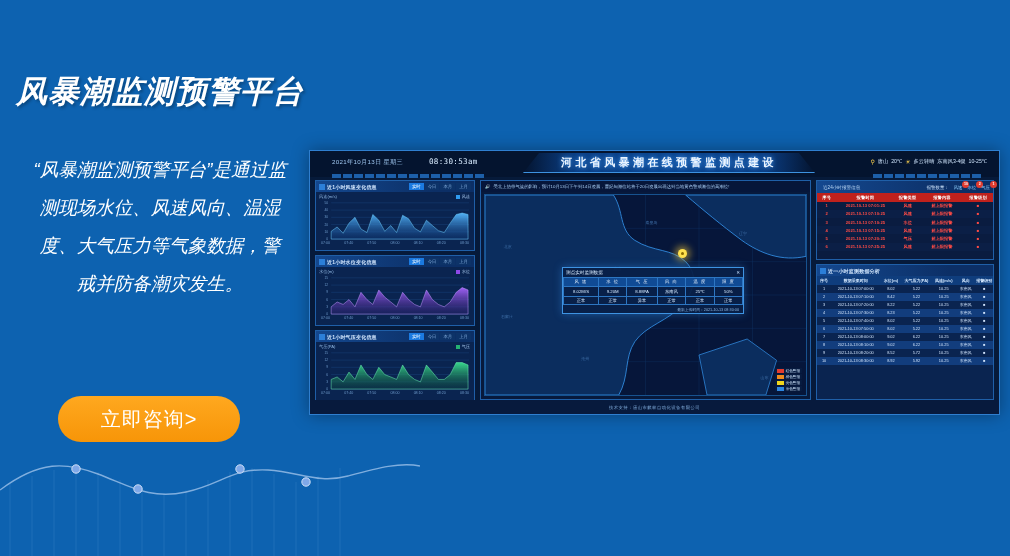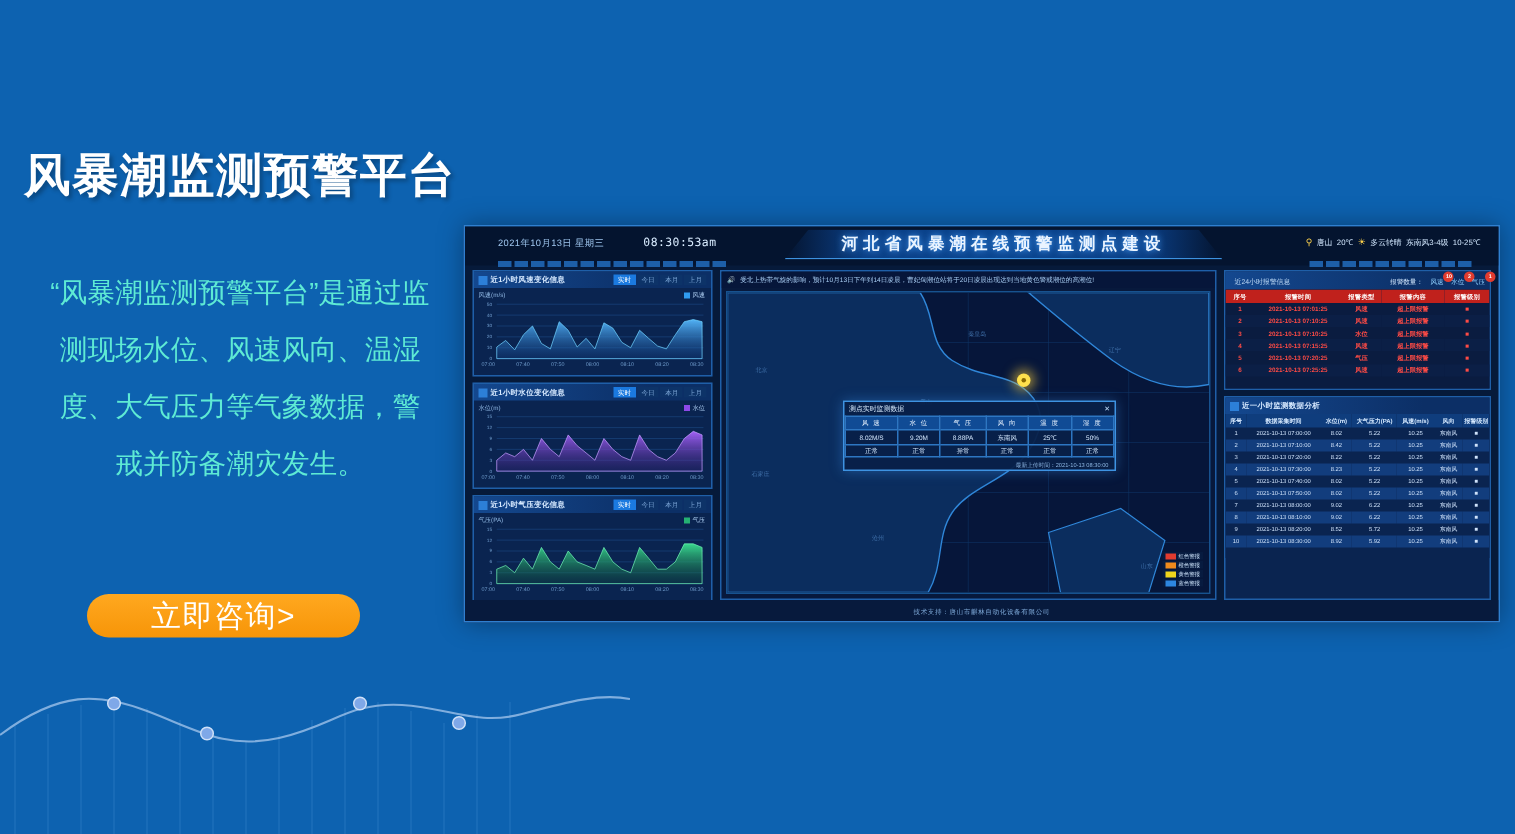--- a/index.html
+++ b/index.html
@@ -5,33 +5,33 @@
   * { box-sizing: border-box; margin:0; padding:0; }
   body {
     width:1010px; height:556px; overflow:hidden;
     background:#0d62b0;
     font-family:"Liberation Sans", sans-serif;
     position:relative;
   }
   
   .bg-wave { position:absolute; left:0; bottom:0; width:420px; height:130px; pointer-events:none; }
   
-  .hero { position:absolute; left:0; top:96px; width:320px; }
+  .hero { position:absolute; left:0; top:71px; width:320px;font-style:italic; }
   .hero-title {
     font-size:31px; font-weight:bold; color:#ffffff; letter-spacing:1px;
     text-align:center; text-shadow:2px 2px 3px rgba(0,0,0,.28);
     white-space:nowrap;
   }
   .hero-desc {
     margin-top:38px; padding:0 32px;
-    font-size:18.5px; line-height:2.05; color:#5eead4; text-align:center;
+    font-size:18.5px; line-height:2.05; color:#ffffff; text-align:center;
   }
   .cta {
     position:absolute; left:58px; top:396px;
-    width:182px; height:29px; border-radius:23px;
+    width:182px; height:46px; border-radius:23px;
     background:linear-gradient(180deg,#ffa81f 0%,#f79508 100%);
     color:#fff; font-size:20px; letter-spacing:1px;
     display:flex; align-items:center; justify-content:center;
     cursor:pointer; border:none;
   }
   
   .dash {
     position:absolute; left:309px; top:150px; width:691px; height:265px;
     background:#061a3a; border:1px solid #2f7fd0;
     box-shadow:0 0 16px rgba(0,0,0,.35);

